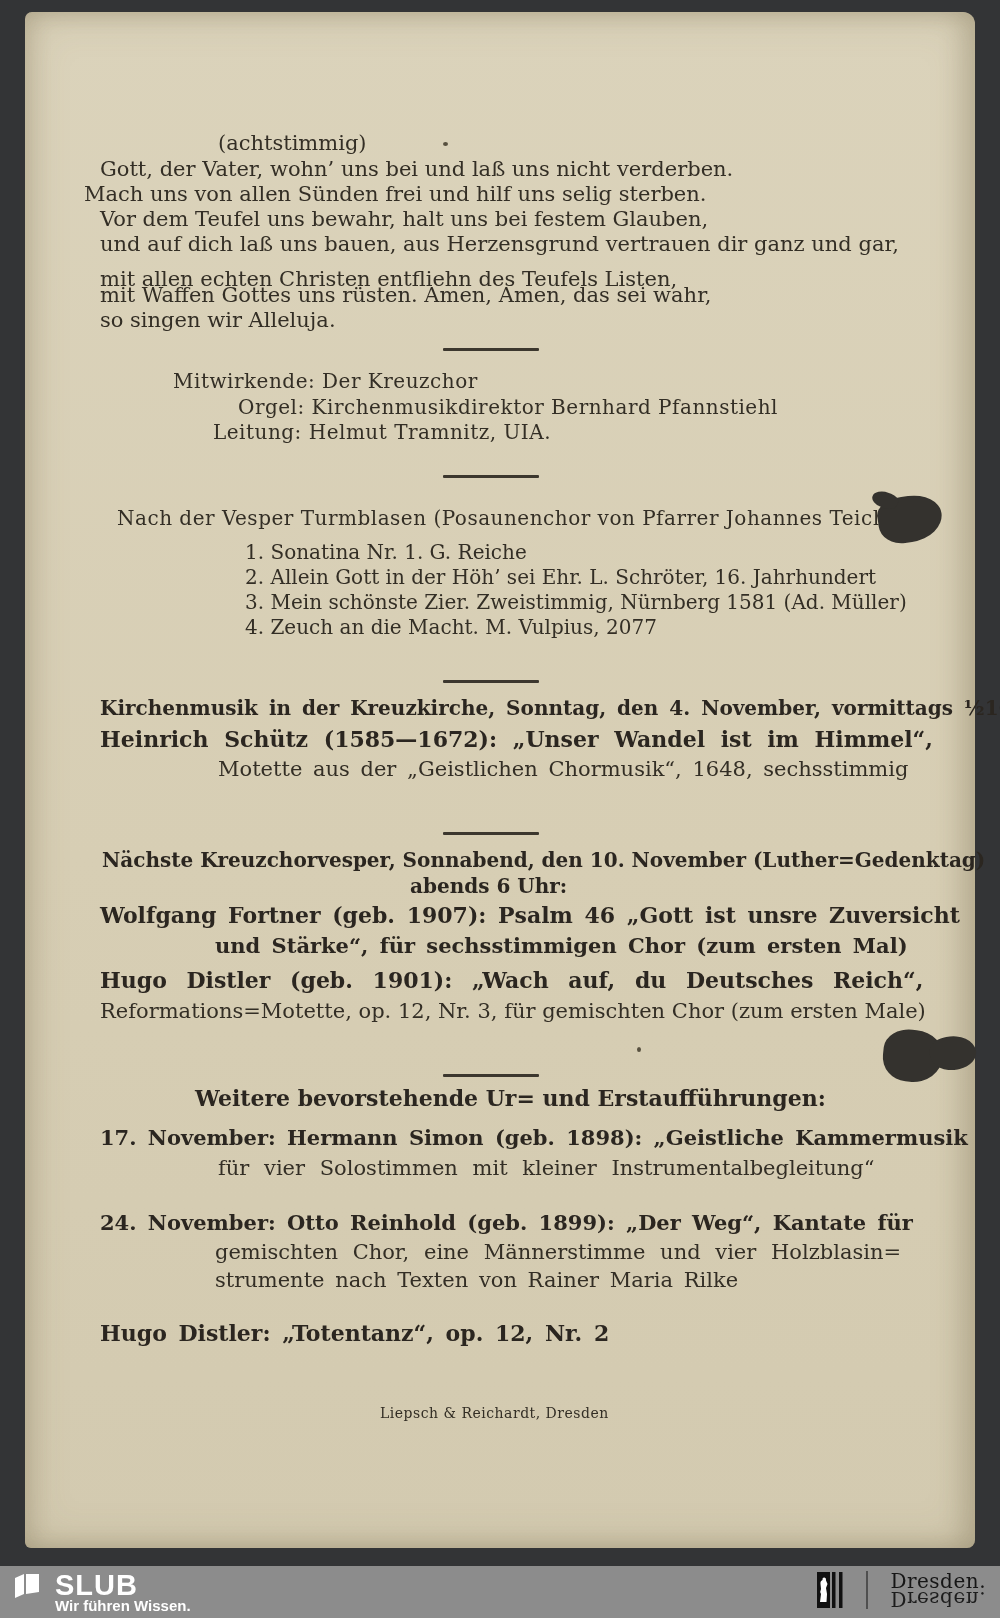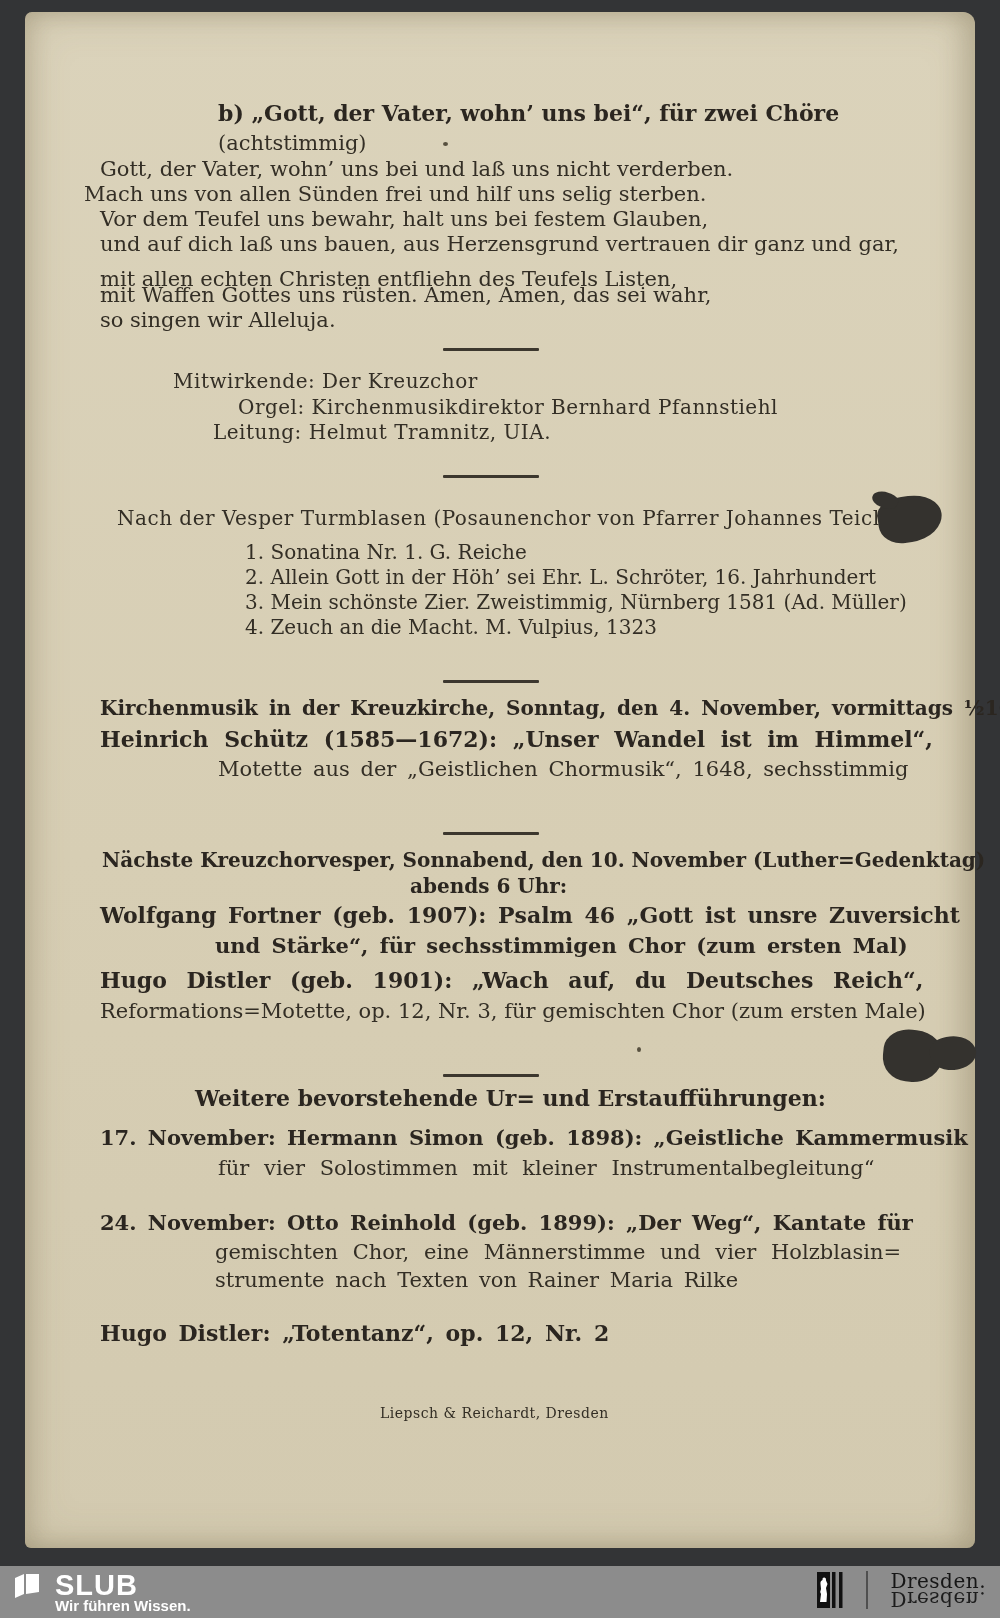--- a/index.html
+++ b/index.html
@@ -47,21 +47,20 @@
   .dresden-word{
     font-family:"DejaVu Serif", serif;font-size:20px;color:#161616;letter-spacing:.5px;
   }
   .dresden-word.mirror{transform:scaleY(-1);margin-top:-2px;color:#1d1d1d;}
 </style>
 </head>
 <body>
 
 <div class="page">
 
-  <div class="line b fs22" style="left:193px;top:88px;">b) „Gott, der Vater, wohn’ uns bei“, für zwei Chöre</div>
   <div class="line fs21" style="left:193px;top:119px;">(achtstimmig)</div>
 
   <div>
     <div class="line fs21" style="left:75px;top:145px;">Gott, der Vater, wohn’ uns bei und laß uns nicht verderben.</div>
     <div class="line fs21" style="left:59px;top:170px;">Mach uns von allen Sünden frei und hilf uns selig sterben.</div>
     <div class="line fs21" style="left:75px;top:195px;">Vor dem Teufel uns bewahr, halt uns bei festem Glauben,</div>
     <div class="line fs21" style="left:75px;top:220px;">und auf dich laß uns bauen, aus Herzensgrund vertrauen dir ganz und gar,</div>
     <div class="line fs21" style="left:75px;top:245px;margin-top:10px;">mit allen echten Christen entfliehn des Teufels Listen,</div>
     <div class="line fs21" style="left:75px;top:271px;">mit Waffen Gottes uns rüsten. Amen, Amen, das sei wahr,</div>
     <div class="line fs21" style="left:75px;top:296px;">so singen wir Alleluja.</div>
@@ -75,21 +74,21 @@
     <div class="line fs20" style="left:188px;top:408px;letter-spacing:.5px;">Leitung: Helmut Tramnitz, UIA.</div>
   </div>
 
   <div class="rule" style="top:463px;"></div>
 
   <div>
     <div class="line fs20" style="left:92px;top:494px;letter-spacing:.5px;">Nach der Vesper Turmblasen (Posaunenchor von Pfarrer Johannes Teichert):</div>
     <div class="line fs20" style="left:220px;top:528px;">1. Sonatina Nr. 1. G. Reiche</div>
     <div class="line fs20" style="left:220px;top:553px;">2. Allein Gott in der Höh’ sei Ehr. L. Schröter, 16. Jahrhundert</div>
     <div class="line fs20" style="left:220px;top:578px;">3. Mein schönste Zier. Zweistimmig, Nürnberg 1581 (Ad. Müller)</div>
-    <div class="line fs20" style="left:220px;top:603px;">4. Zeuch an die Macht. M. Vulpius, 1323</div>
+    <div class="line fs20" style="left:220px;top:603px;">4. Zeuch an die Macht. M. Vulpius, 2077</div>
   </div>
 
   <div class="rule" style="top:668px;"></div>
 
   <div>
     <div class="line b fs20 sp1" style="left:75px;top:684px;">Kirchenmusik in der Kreuzkirche, Sonntag, den 4. November, vormittags ½10 Uhr:</div>
     <div class="line b fs22 sp2" style="left:75px;top:714px;">Heinrich Schütz (1585—1672): „Unser Wandel ist im Himmel“,</div>
     <div class="line fs21 sp1" style="left:193px;top:745px;">Motette aus der „Geistlichen Chormusik“, 1648, sechsstimmig</div>
   </div>
 

